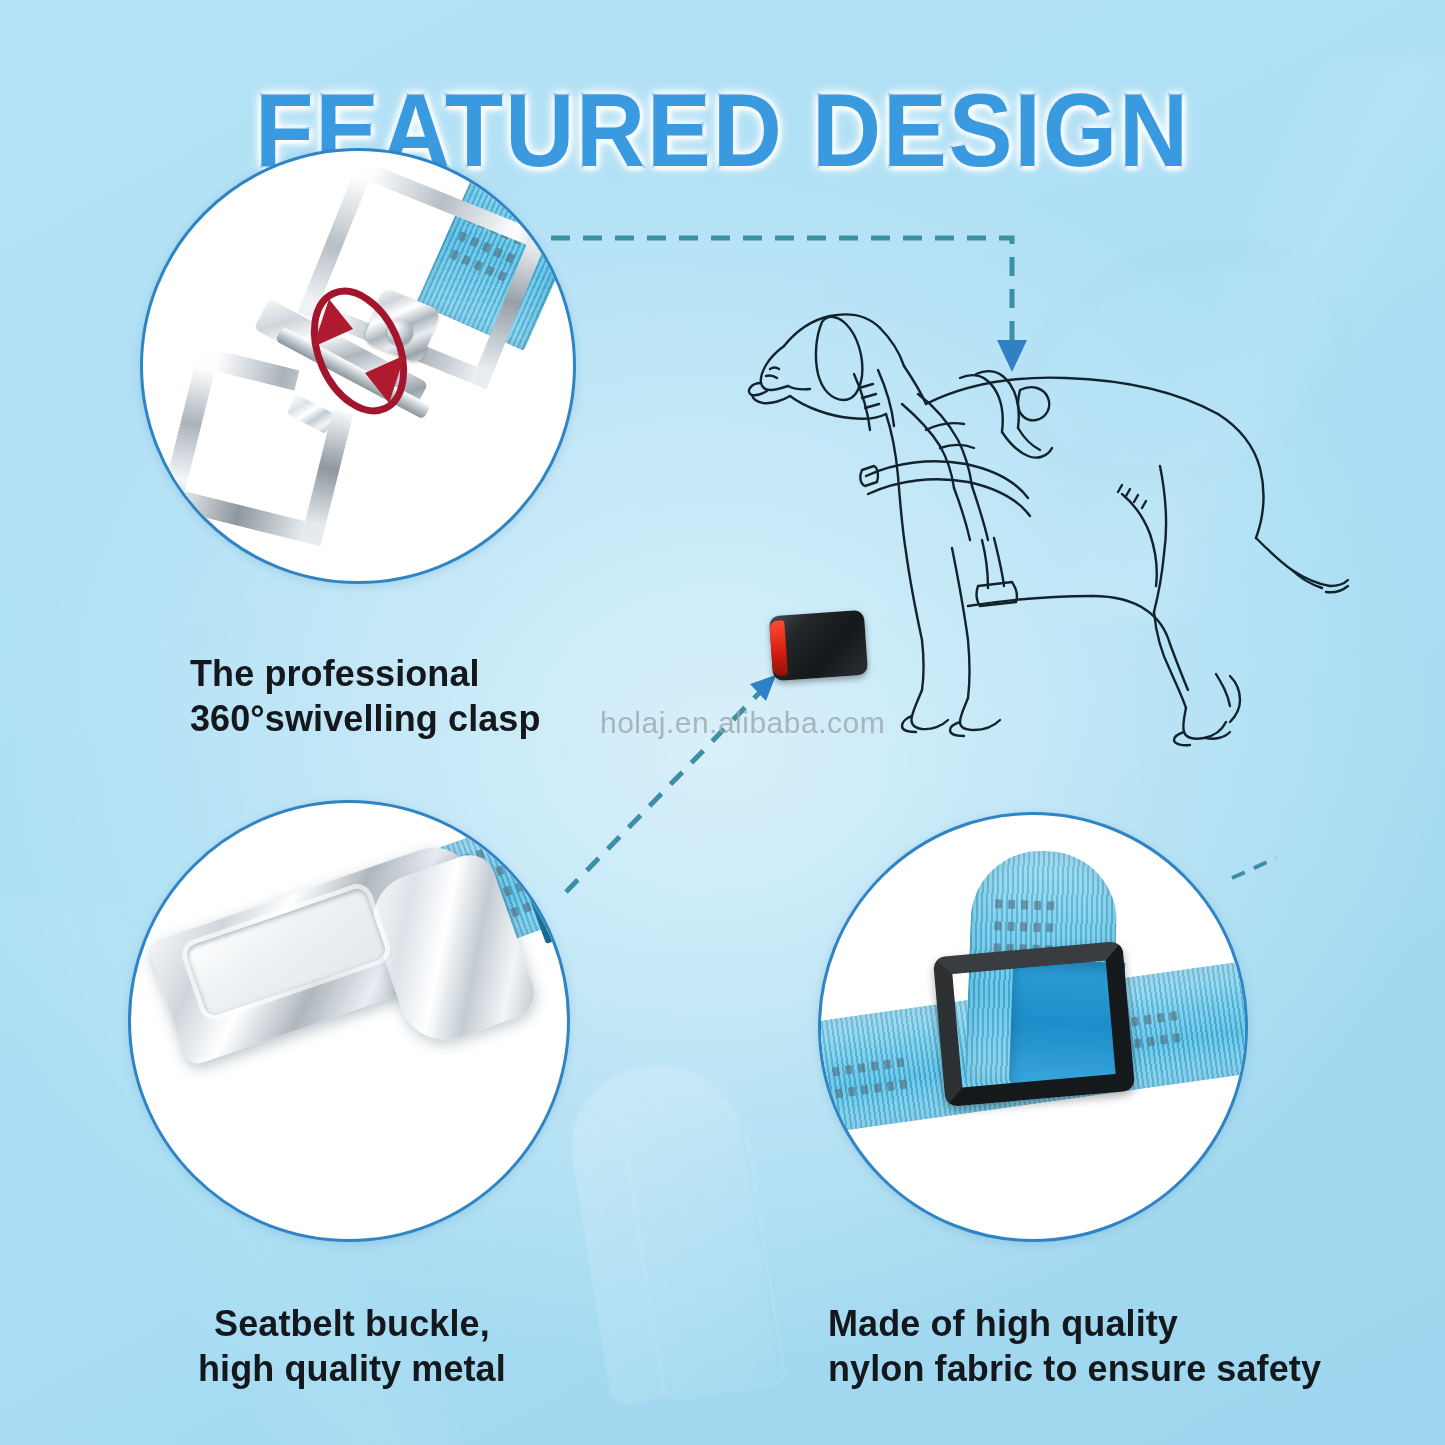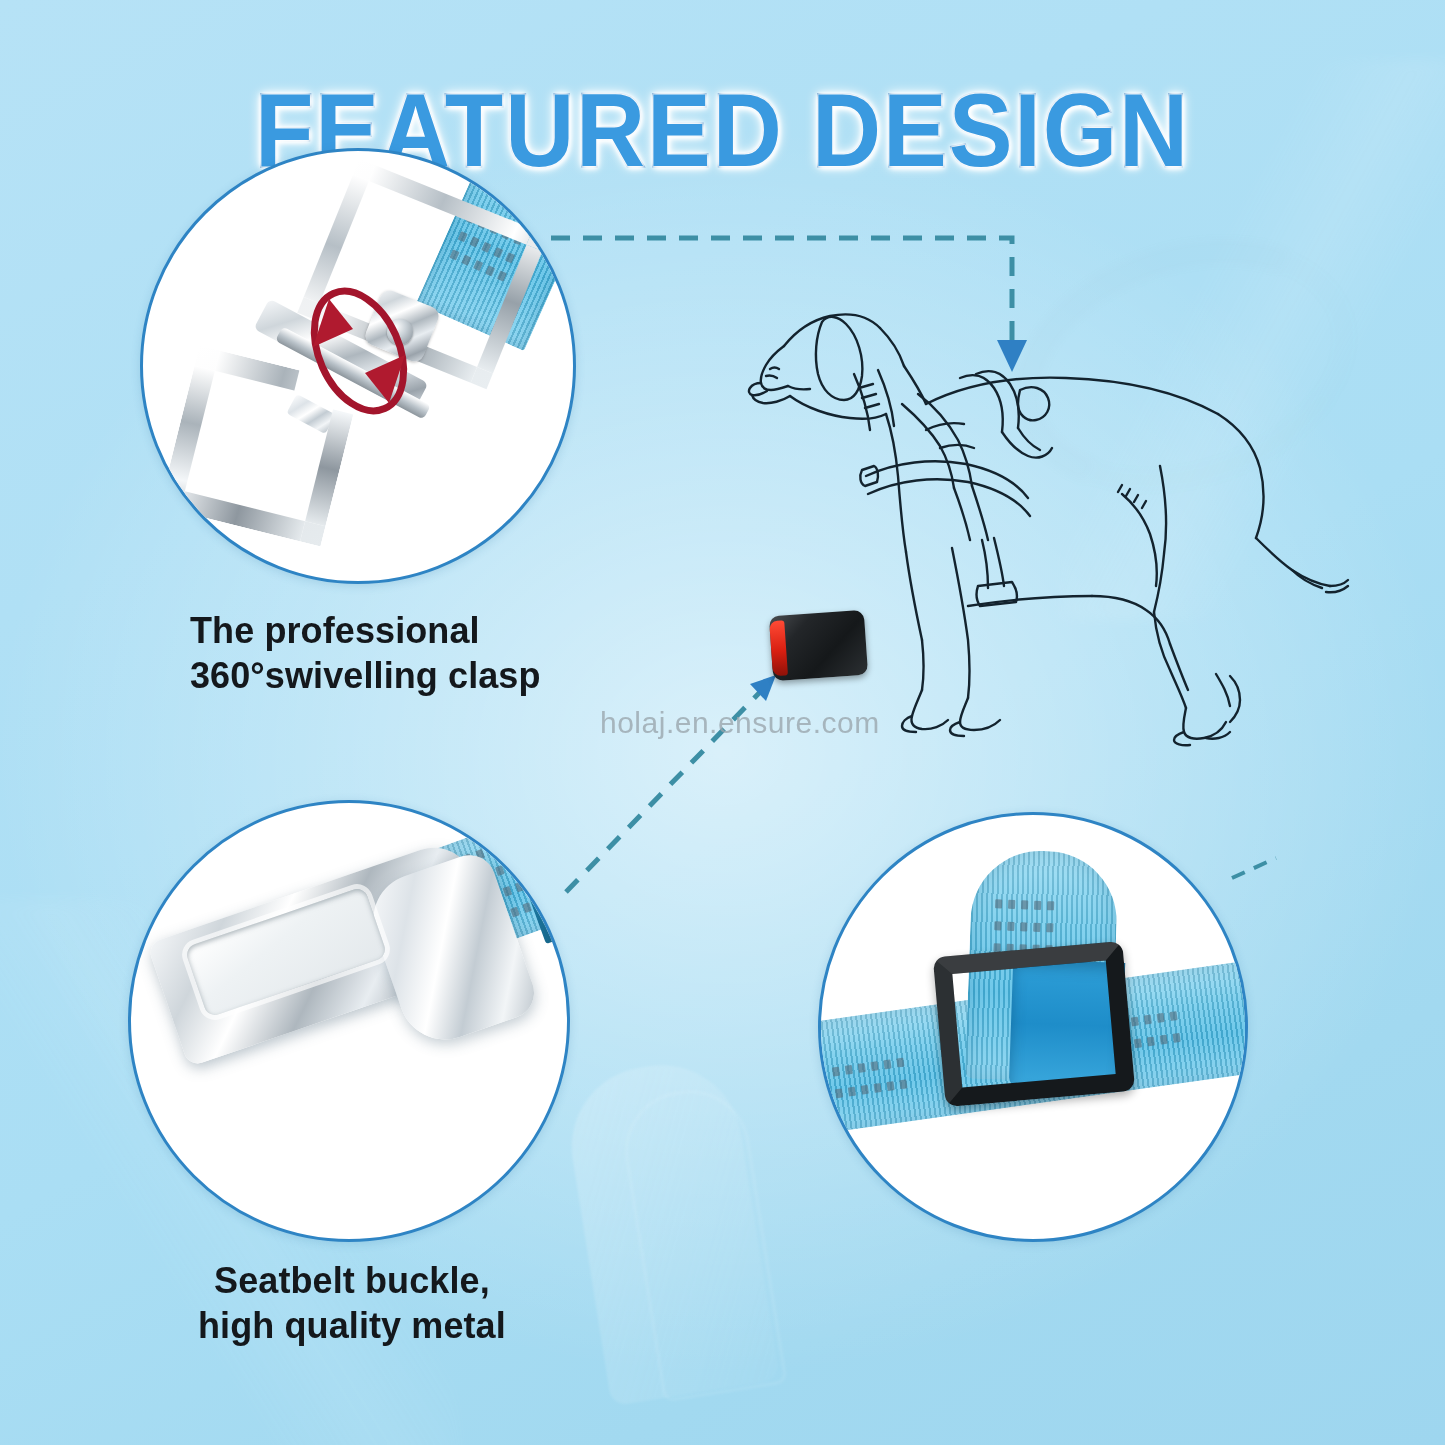--- a/index.html
+++ b/index.html
@@ -302,20 +302,21 @@
 
   
   .caption {
     position: absolute;
     font-weight: bold;
     color: #14181c;
     font-size: 36px;
     line-height: 45px;
     letter-spacing: .1px;
     white-space: pre-line;
+    margin-top: 43px;
   }
   #cap-clasp  { left: 190px; top: 608px; }
   #cap-buckle { left: 198px; top: 1258px; text-align: center; }
   #cap-nylon  { left: 828px; top: 1258px; }
 
   
   #dog { position: absolute; left: 726px; top: 266px; width: 640px; height: 500px; }
 
   
   #connectors { position: absolute; left: 0; top: 0; width: 1445px; height: 1445px; pointer-events: none; }
@@ -521,20 +522,22 @@
     </div>
     <div class="c3-strap-fold"></div>
     <div class="c3-slider"></div>
     <div class="c3-slider-gloss"></div>
   </div>
 
   <div class="caption" id="cap-clasp">The professional
 360°swivelling clasp</div>
   <div class="caption" id="cap-buckle">Seatbelt buckle,
 high quality metal</div>
+  <div class="caption" id="cap-nylon">Made of high quality
+nylon fabric to ensure safety</div>
 
   <svg id="dog" viewBox="0 0 640 500">
     <g fill="none" stroke="#13232e" stroke-width="2.4" stroke-linecap="round" stroke-linejoin="round">
 
       <path d="M58 80 C50 86 44 92 40 99 C36 106 34 112 35 117 C36 122 40 124 45 124
                C50 124 56 122 62 120"></path>
       <path d="M35 117 C30 117 26 119 24 122 C22 125 23 128 26 129 C30 130 36 128 41 125"></path>
       <path d="M26 129 C27 133 31 136 37 137 C45 138 56 135 64 130"></path>
       <path d="M58 80 C70 65 86 54 104 50 C124 46 142 50 154 62"></path>
       <path d="M154 62 C166 74 174 88 178 100"></path>
@@ -615,15 +618,15 @@
       <path d="M214 182 C226 178 238 178 248 182"></path>
       <path d="M200 164 C212 158 226 156 238 158"></path>
     </g>
   </svg>
 
   <div id="receptacle">
     <div class="body"></div>
     <div class="red"></div>
   </div>
 
-  <div id="watermark">holaj.en.ensure.com</div>
+  <div id="watermark">holaj.en.alibaba.com</div>
 
 </div>
 
 </body></html>

